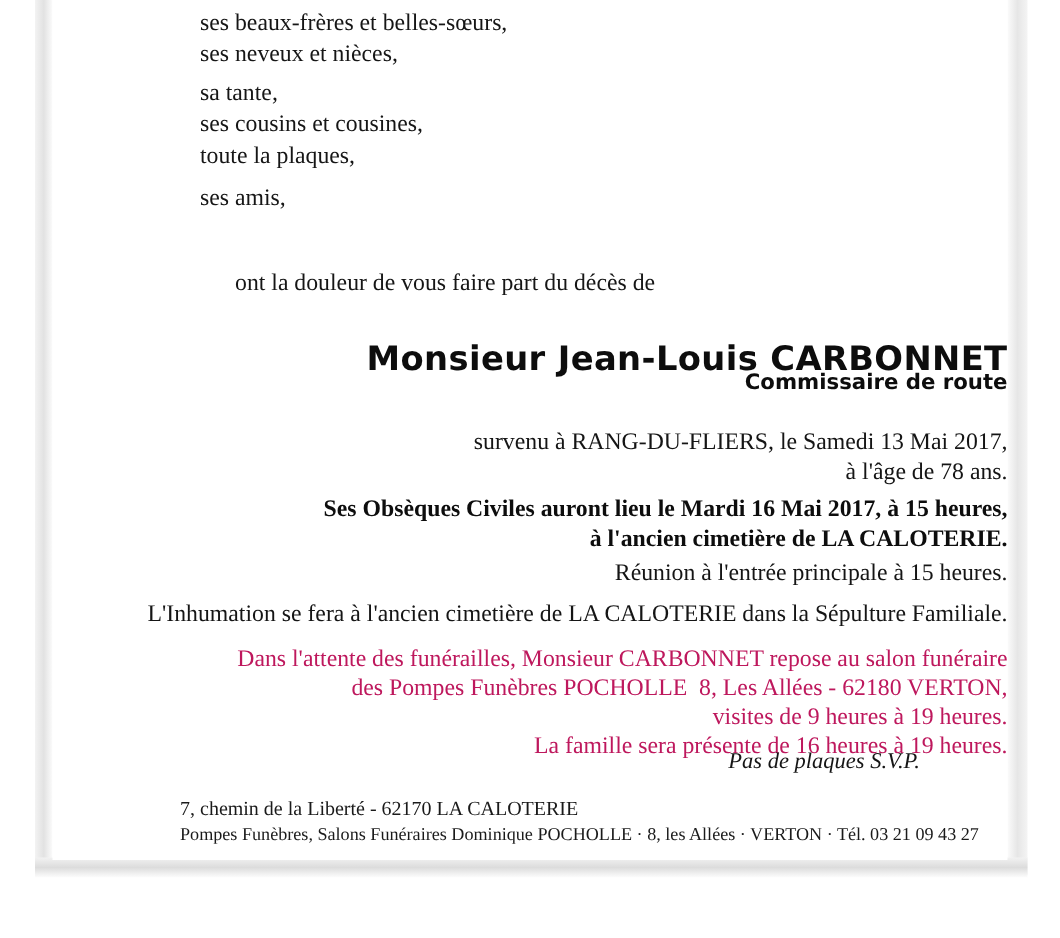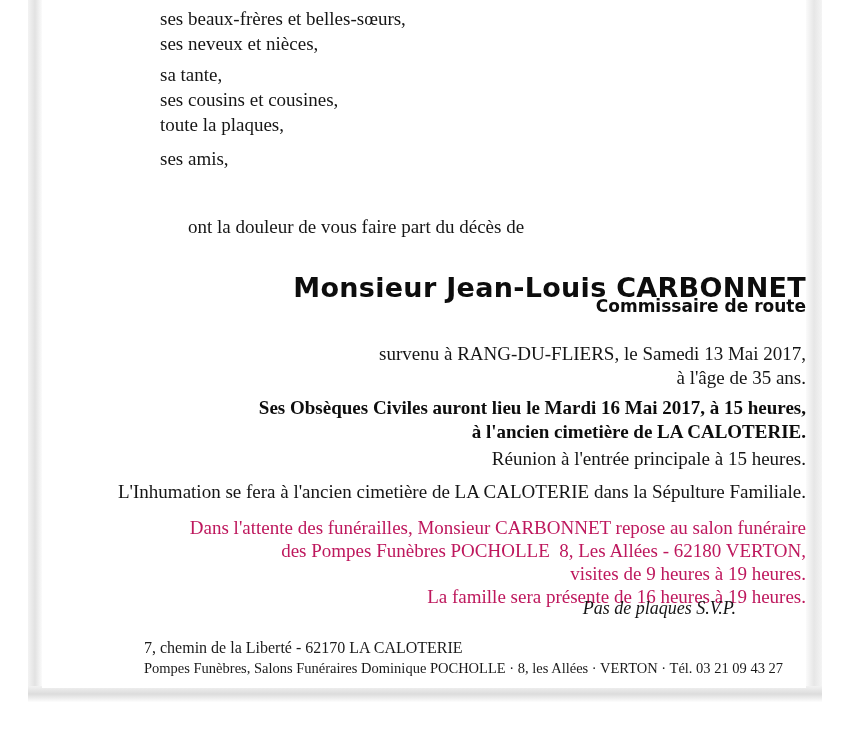--- a/index.html
+++ b/index.html
@@ -186,21 +186,21 @@
         <div class="line">ses amis,</div>
       </div>
 
       <div class="block-left announce">ont la douleur de vous faire part du décès de</div>
 
       <div class="block-center name">Monsieur Jean-Louis CARBONNET</div>
       <div class="block-center role">Commissaire de route</div>
 
       <div class="block-center death-info">
         <div class="line">survenu à RANG-DU-FLIERS, le Samedi 13 Mai 2017,</div>
-        <div class="line">à l'âge de 35 ans.</div>
+        <div class="line">à l'âge de 78 ans.</div>
       </div>
 
       <div class="block-center ceremony">
         <div class="line">Ses Obsèques Civiles auront lieu le Mardi 16 Mai 2017, à 15 heures,</div>
         <div class="line">à l'ancien cimetière de LA CALOTERIE.</div>
       </div>
 
       <div class="block-center reunion">Réunion à l'entrée principale à 15 heures.</div>
 
       <div class="block-center inhumation">L'Inhumation se fera à l'ancien cimetière de LA CALOTERIE dans la Sépulture Familiale.</div>

